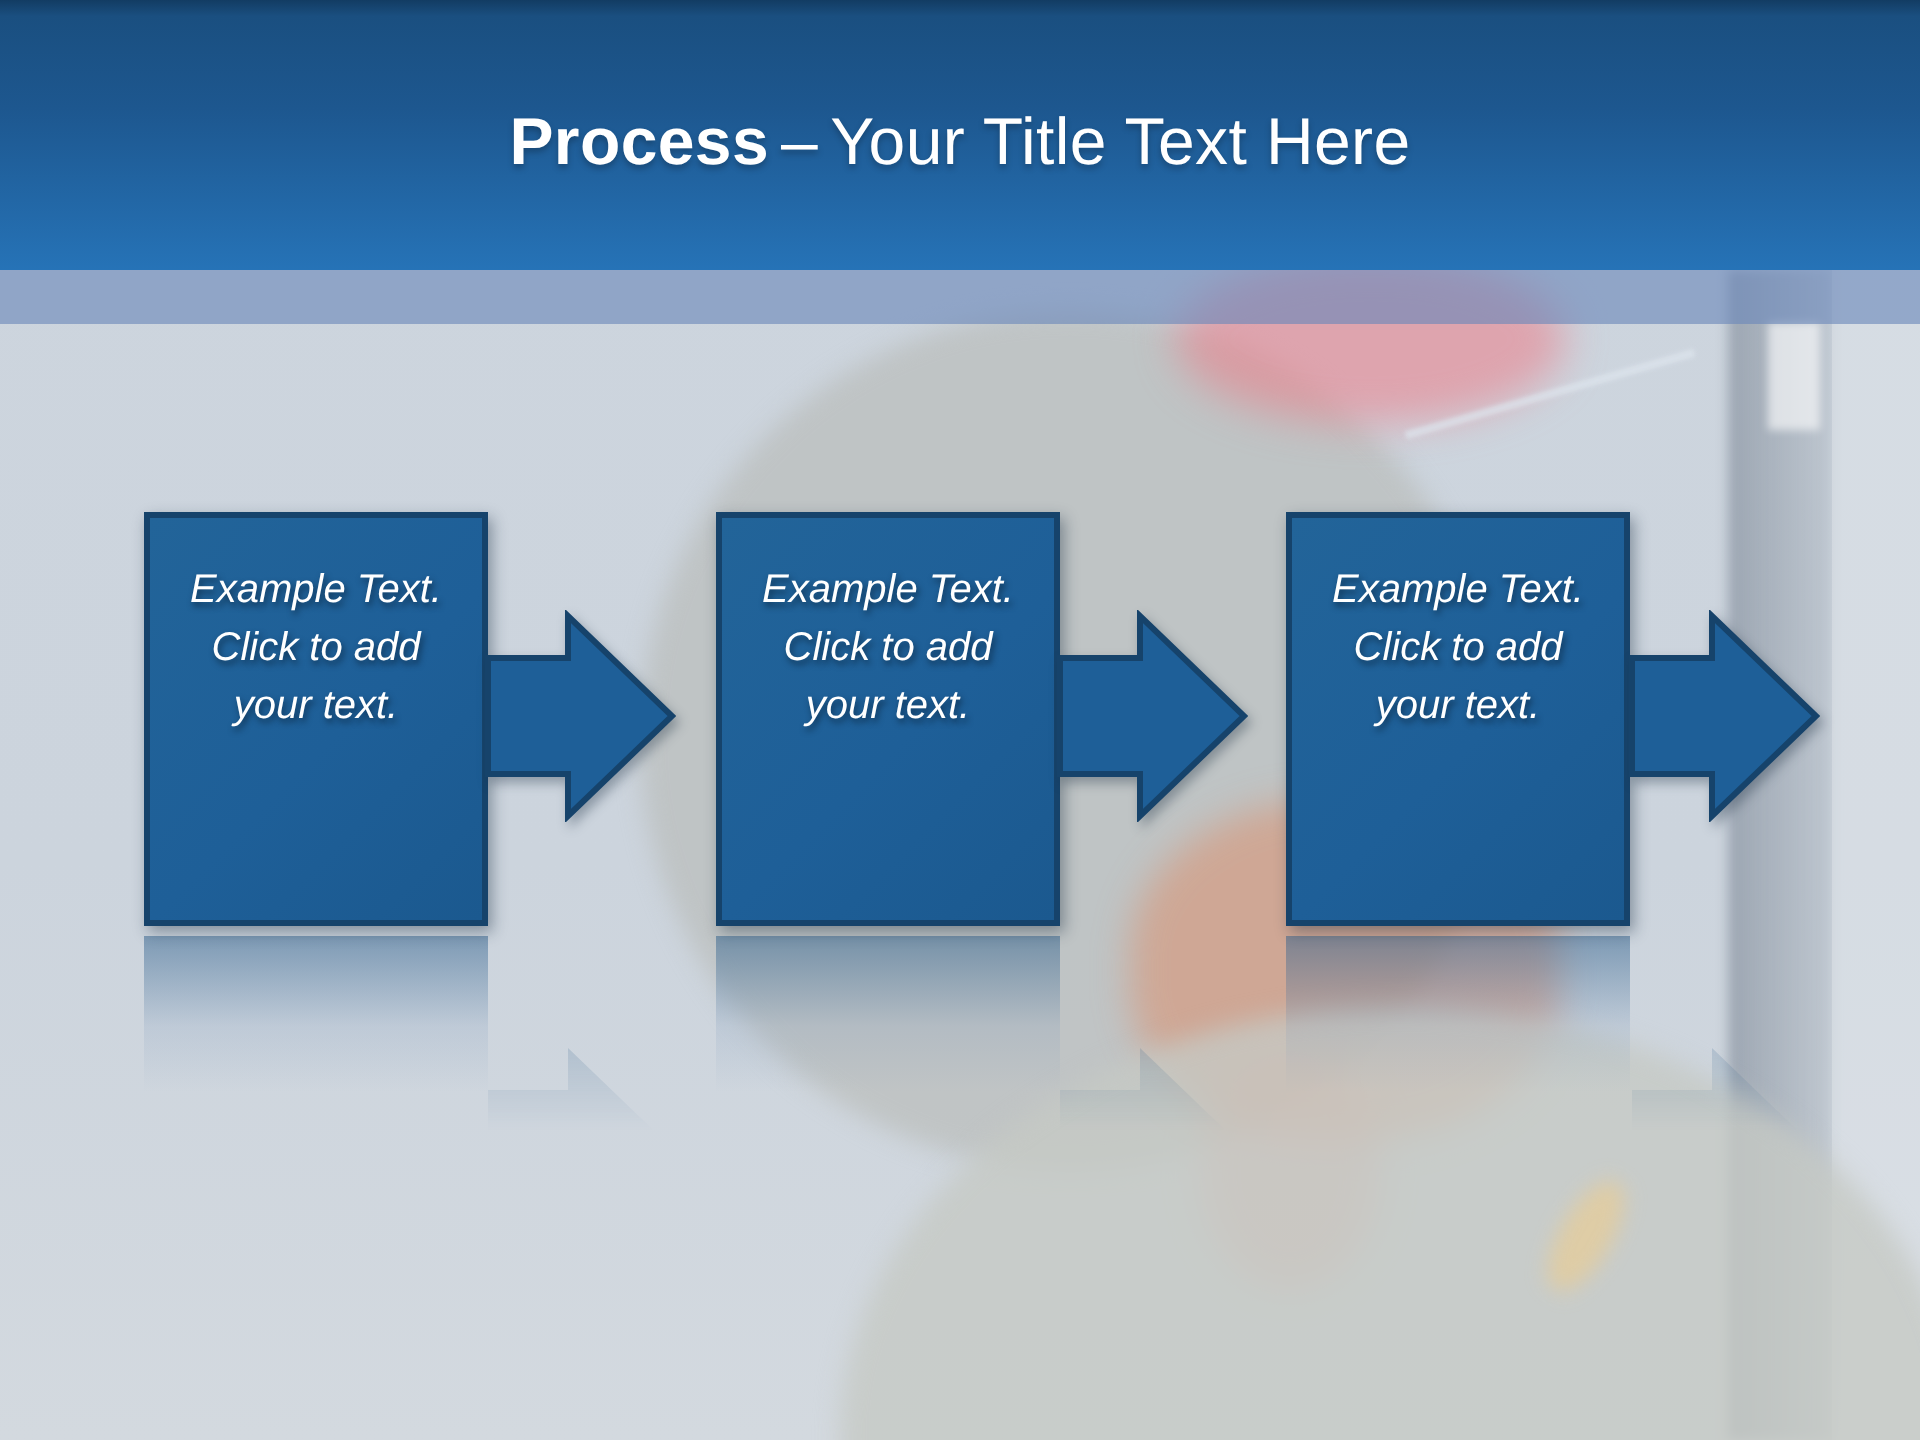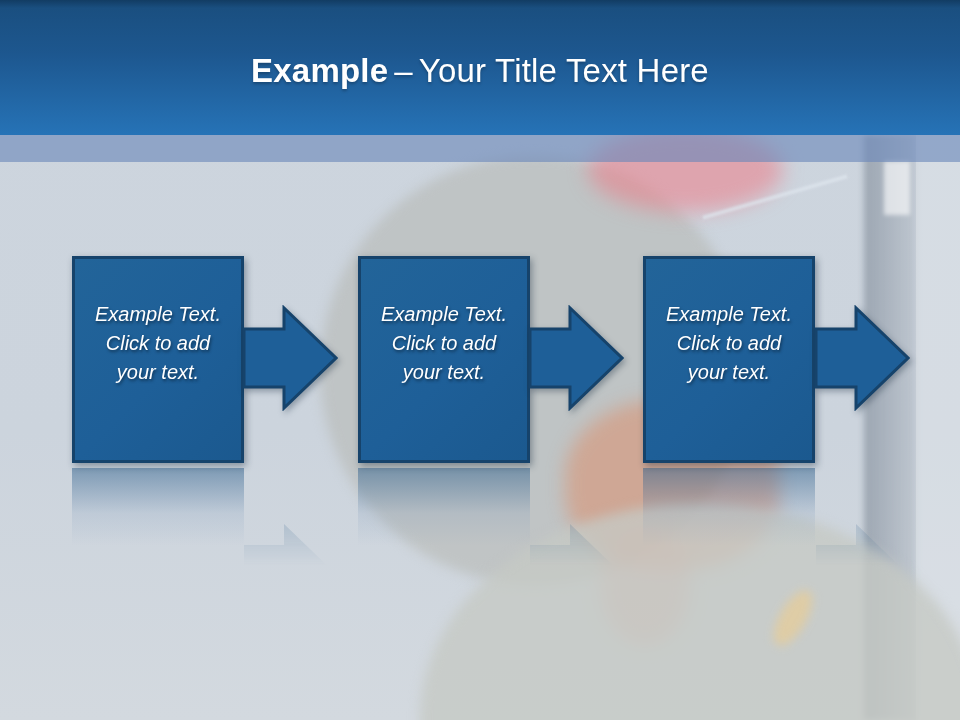--- a/index.html
+++ b/index.html
@@ -48,21 +48,21 @@
   }
   
   .step{
     position:absolute;top:256px;width:172px;height:207px;box-sizing:border-box;
     background:linear-gradient(135deg,#226499 0%,#1e5f98 55%,#1b598f 100%);
     border:3px solid #16436b;
     box-shadow:2px 3px 7px rgba(20,40,60,.4);
     display:flex;align-items:flex-start;justify-content:center;
   }
   .step-text{
-    margin-top:41px;color:#fff;font-style:italic;font-size:20px;line-height:29px;
+    margin-top:22px;color:#fff;font-style:italic;font-size:20px;line-height:29px;
     text-align:center;text-shadow:1px 2px 3px rgba(8,28,48,.65);
   }
   .step-text span{display:block;}
   .arrow{position:absolute;top:305px;width:96px;height:106px;
     filter:drop-shadow(2px 3px 3px rgba(20,40,60,.35));}
   
   .box-reflection{
     position:absolute;top:468px;width:172px;height:82px;
     background:linear-gradient(180deg,rgba(45,95,140,.5),rgba(120,150,185,.18) 55%,rgba(160,180,205,0) 95%);
   }
@@ -101,21 +101,21 @@
     </svg>
   <svg class="arrow-reflection" style="left:528px" viewBox="0 0 96 106">
       <path d="M2,24 H42 V3 L94,53 L42,103 V82 H2 Z"></path>
     </svg>
   <svg class="arrow-reflection" style="left:814px" viewBox="0 0 96 106">
       <path d="M2,24 H42 V3 L94,53 L42,103 V82 H2 Z"></path>
     </svg>
 
   <div class="header">
     <div class="title">
-      <span class="bold">Example</span><span class="sep">–</span><span class="rest">Your Title Text Here</span>
+      <span class="bold">Process</span><span class="sep">–</span><span class="rest">Your Title Text Here</span>
     </div>
   </div>
   <div class="sub-band"></div>
 
   <div class="step" style="left:72px">
     <div class="step-text">
       <span>Example Text.</span>
       <span>Click to add</span>
       <span>your text.</span>
     </div>

